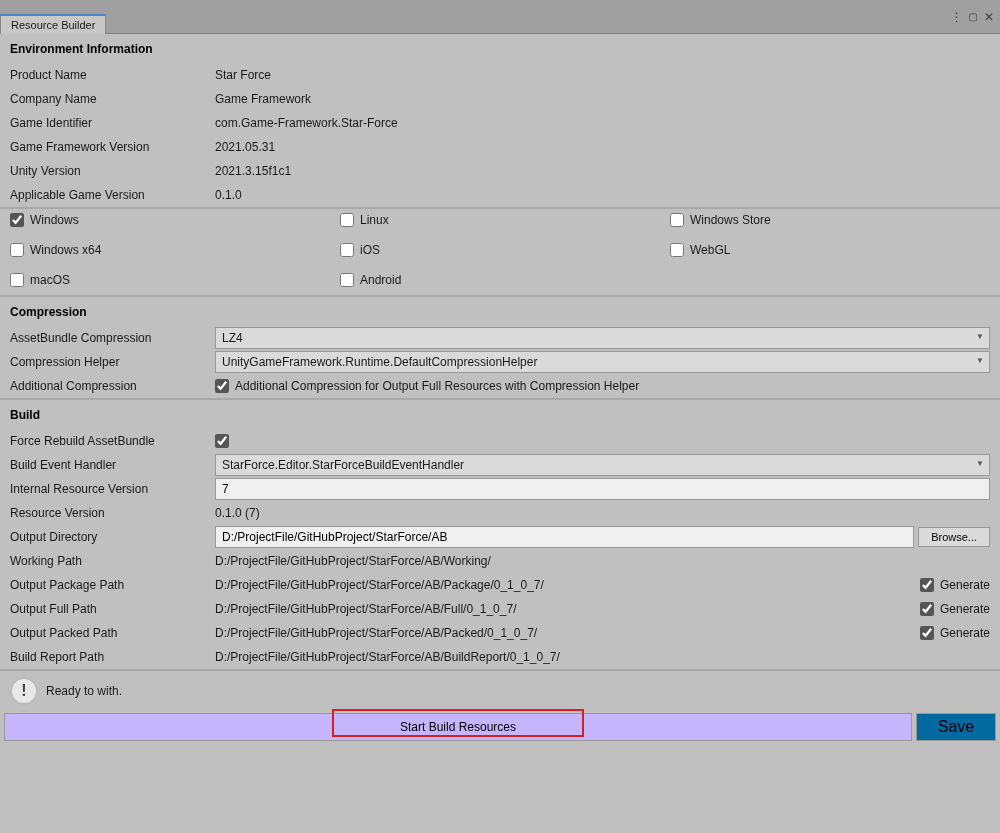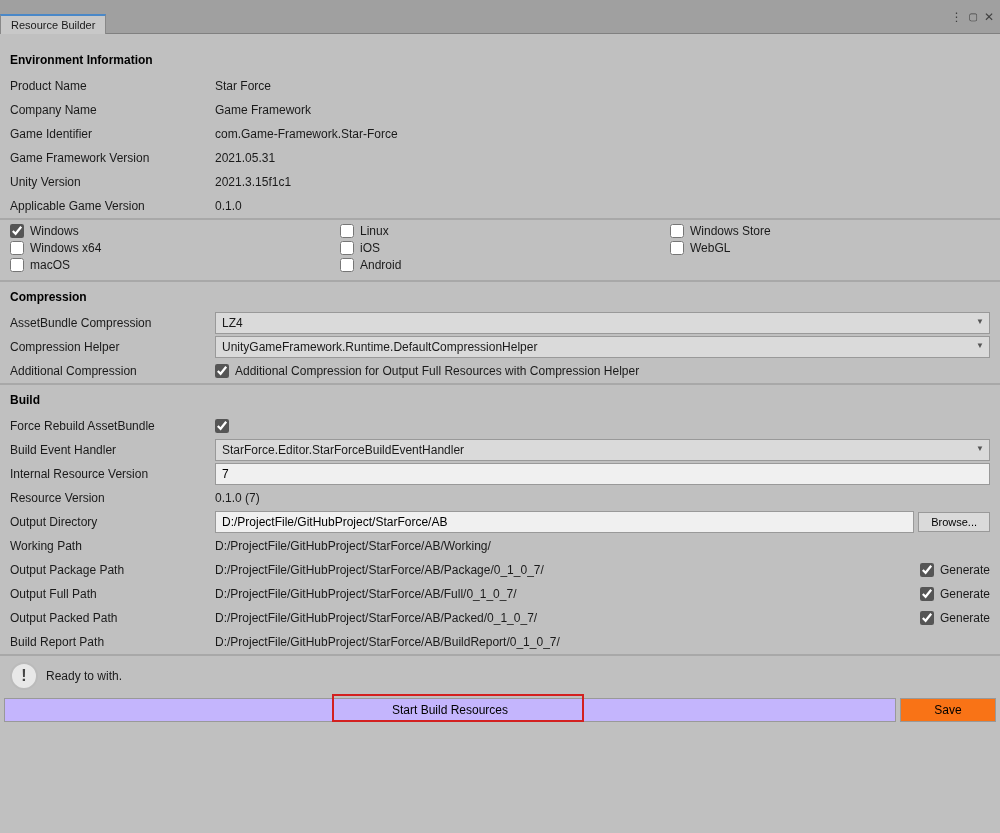--- a/index.html
+++ b/index.html
@@ -1,39 +1,39 @@
 <!DOCTYPE html>
 <html><head>
 <meta charset="utf-8">
 <style>
 * { box-sizing: border-box; margin: 0; padding: 0; font-family: Arial, Helvetica, sans-serif; }
 body { background: #c0c0c0; width: 1000px; height: 833px; overflow: hidden; font-size: 12px; color: #1a1a1a; }
 .tab-bar { background: #a0a0a0; height: 34px; display: flex; align-items: flex-end; border-bottom: 1px solid #808080; }
 .tab { background: #c8c8c8; padding: 3px 10px; border-top: 2px solid #4a88c8; border-left: 1px solid #888; border-right: 1px solid #888; font-size: 11px; position: relative; top: 1px; }
 .tab-icons { margin-left: auto; display: flex; gap: 6px; padding-right: 6px; color: #404040; align-items: center; height: 100%; }
 .tab-icons span { cursor: pointer; }
-.content { padding: 0; margin-top: 11px; }
+.content { padding: 0; }
 .section-header { font-weight: bold; padding: 8px 10px 7px 10px; font-size: 12px; color: #000; }
 .section-body { background: #c0c0c0; }
 .sep { height: 2px; background: #a8a8a8; }
 .row { display: flex; align-items: center; min-height: 24px; padding: 1px 10px; }
 .label { width: 205px; flex-shrink: 0; }
 .value { flex: 1; }
-.platforms { display: grid; grid-template-columns: 330px 330px 1fr; row-gap: 3px; padding: 4px 10px 8px 10px; }
+.platforms { display: grid; grid-template-columns: 330px 330px 1fr; row-gap: 16px; padding: 4px 10px 8px 10px; }
 .chk-wrap { display: flex; align-items: center; gap: 6px; }
 input[type=checkbox] { width: 14px; height: 14px; accent-color: #555; cursor: pointer; }
 .dropdown { flex: 1; background: #dadada; border: 1px solid #999; padding: 3px 18px 3px 6px; position: relative; font-size: 12px; cursor: pointer; }
 .dropdown::after { content: "▼"; position: absolute; right: 5px; top: 4px; font-size: 8px; color: #555; }
 .text-input { flex: 1; background: #f0f0f0; border: 1px solid #999; padding: 3px 6px; font-size: 12px; font-family: inherit; }
 .btn { background: #dadada; border: 1px solid #999; padding: 3px 12px; cursor: pointer; font-size: 11px; font-family: inherit; }
 .status-bar { display: flex; align-items: center; gap: 8px; padding: 6px 10px; }
 .status-bubble { width: 28px; height: 28px; border-radius: 50%; background: #e8e8e8; border: 2px solid #bbb; display: flex; align-items: center; justify-content: center; font-weight: bold; font-size: 16px; color: #444; }
 .bottom-btns { display: flex; gap: 4px; padding: 2px 4px 4px 4px; }
 .main-btn { flex: 1; background: #c4b5fd; border: 1px solid #999; padding: 4px 0; cursor: pointer; font-size: 12px; text-align: center; }
-.save-btn { width: 96px; background: #f97316; border: 1px solid #999; padding: 4px 0; cursor: pointer; font-size: 12px; text-align: center; }
+.save-btn { width: 80px; background: #0369a1; border: 1px solid #999; padding: 4px 0; cursor: pointer; font-size: 16px; text-align: center; }
 .highlight-box { position: absolute; border: 2px solid #d32020; pointer-events: none; }
 .gen-col { margin-left: auto; display: flex; align-items: center; gap: 6px; }
 </style>
 </head>
 <body>
 
 <div class="tab-bar">
   <div class="tab">Resource Builder</div>
   <div class="tab-icons">
     <span>⋮</span>

